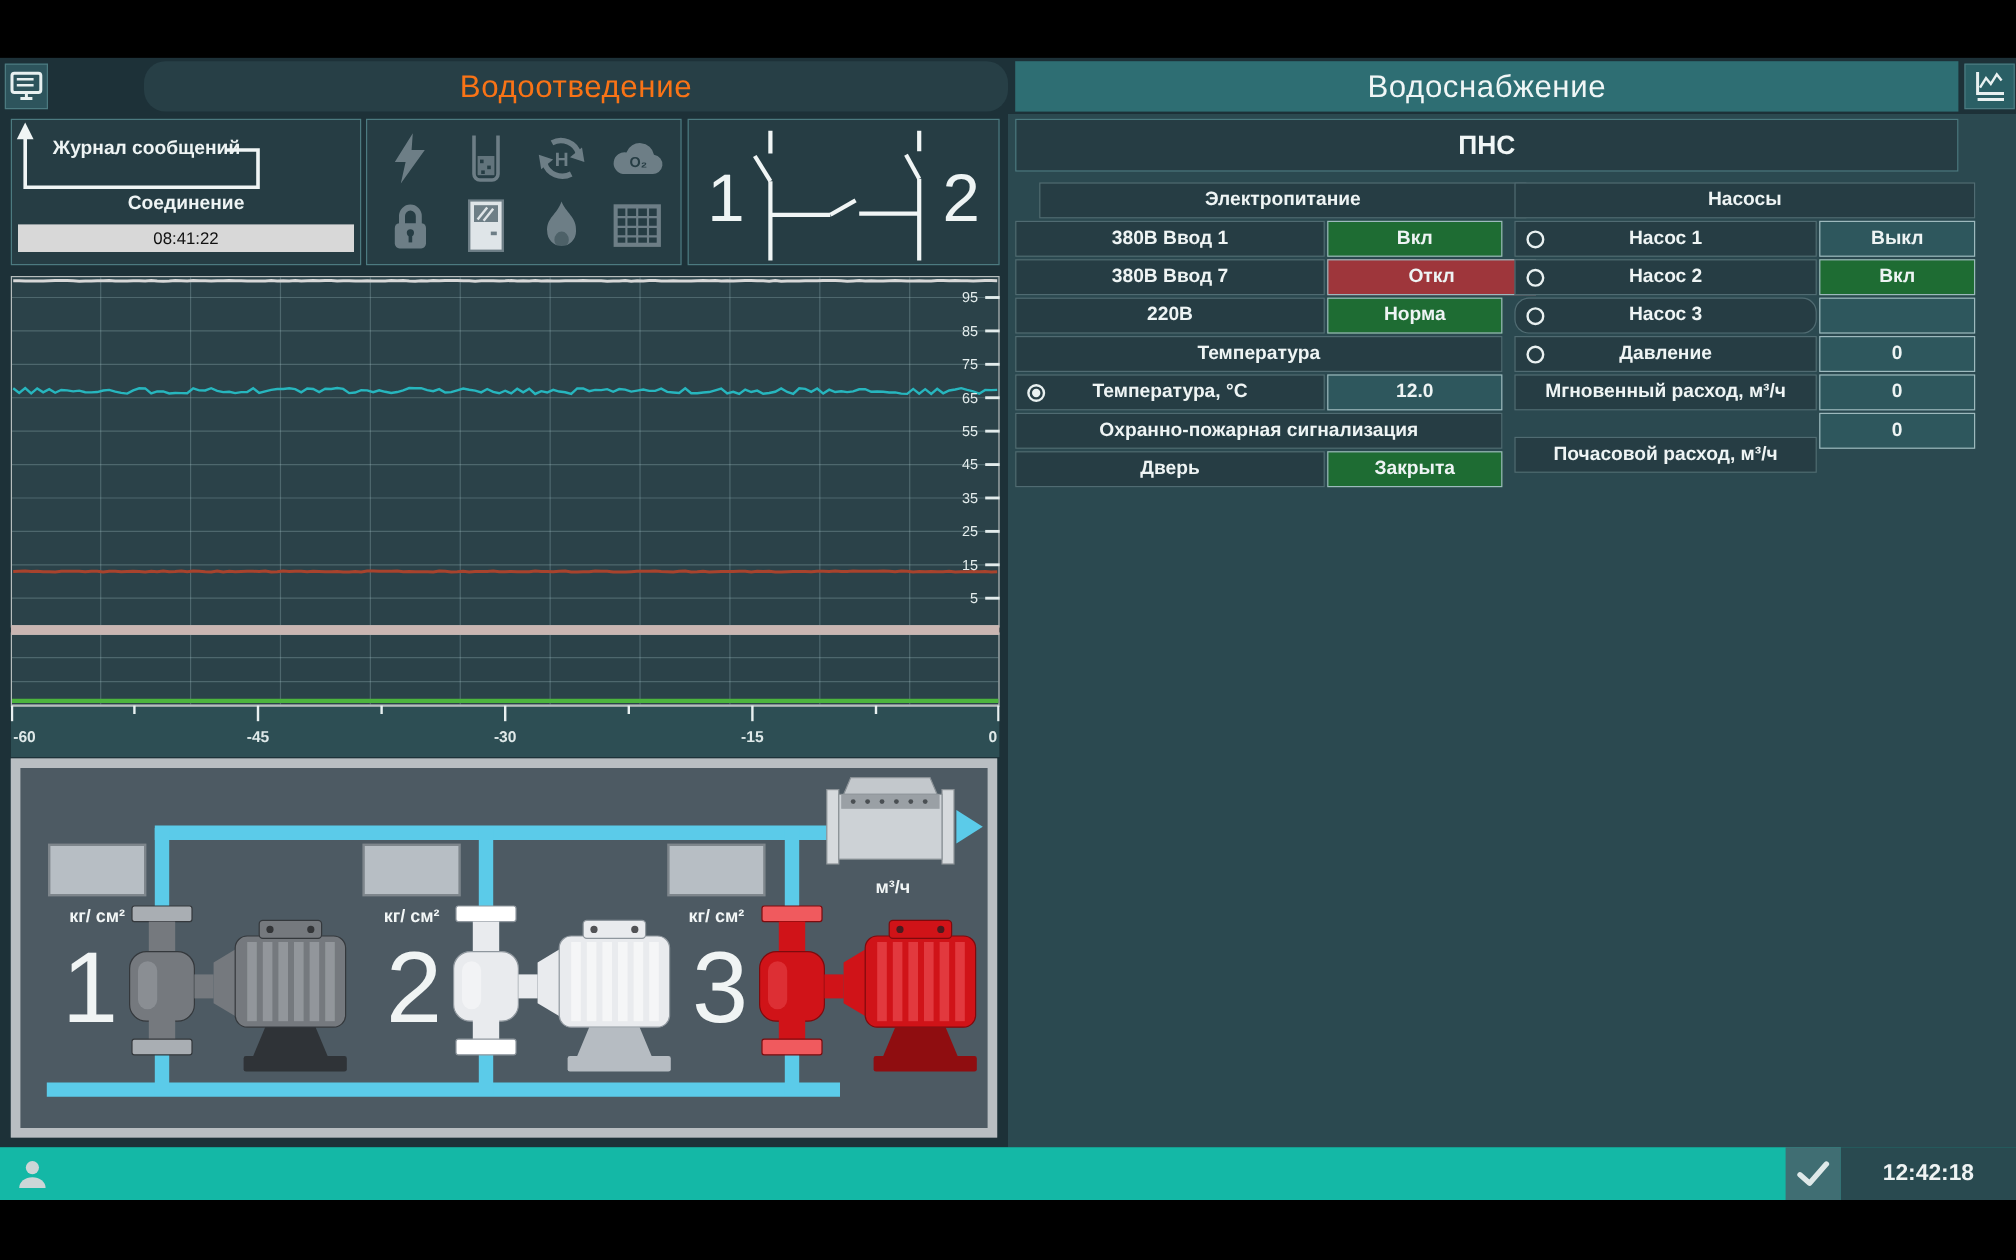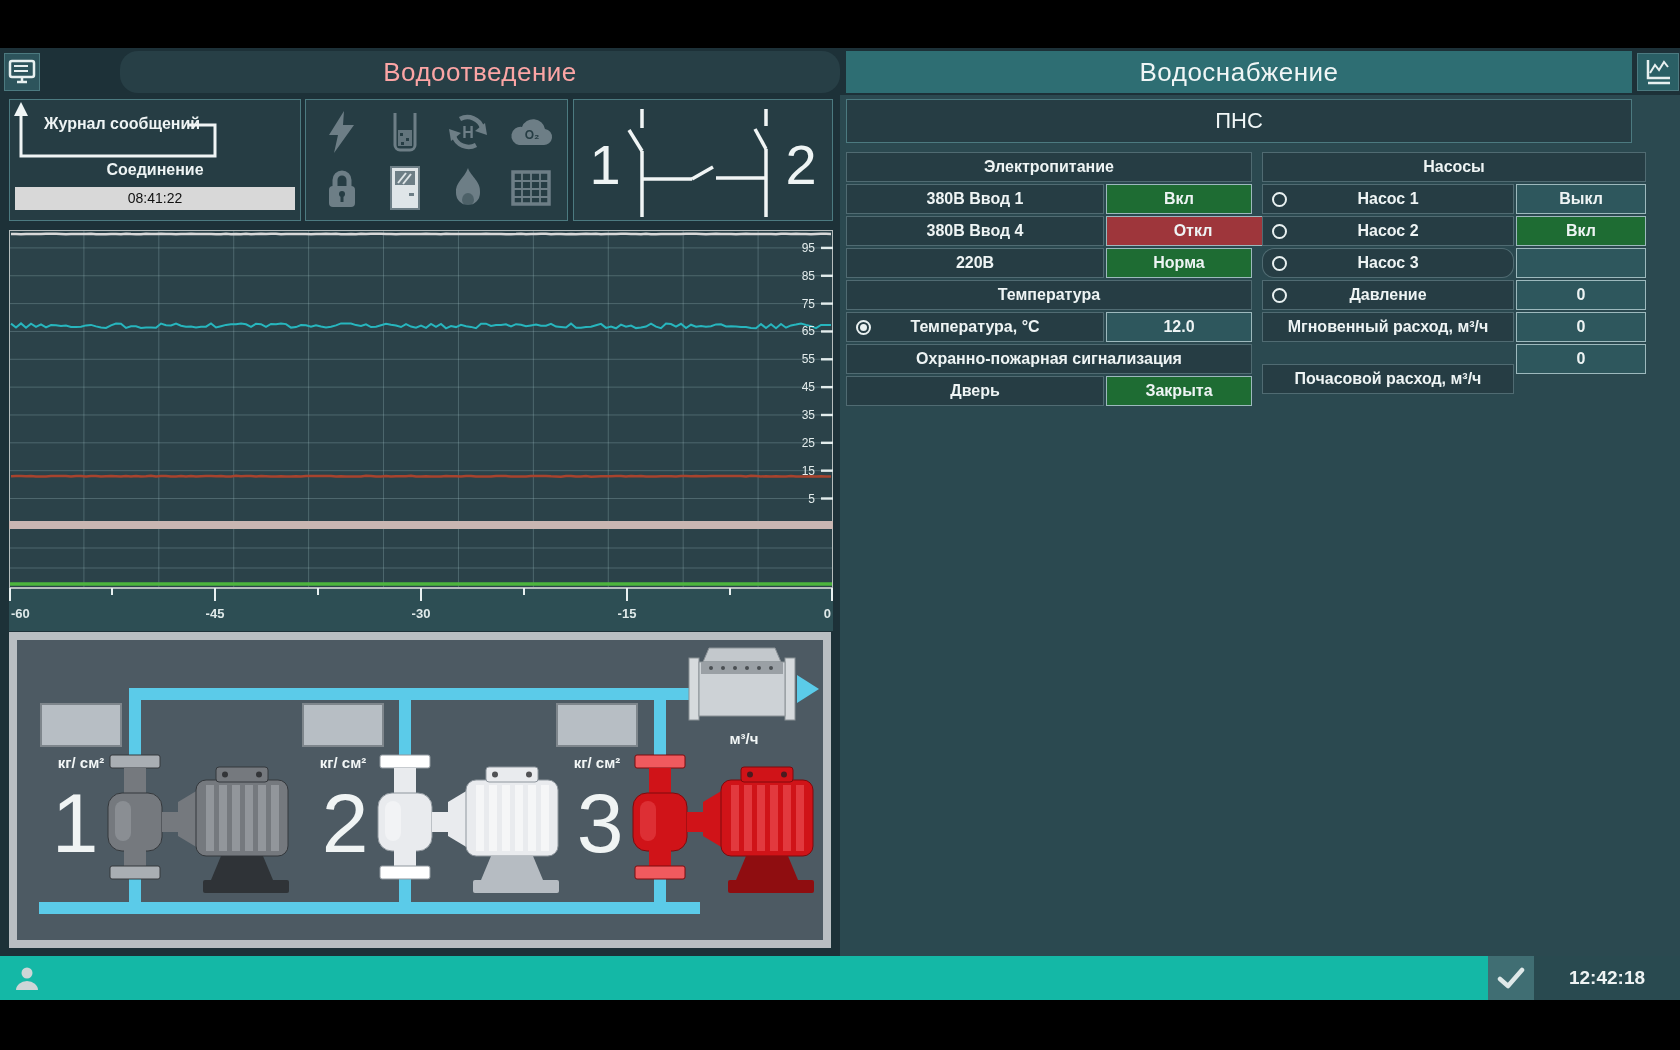--- a/index.html
+++ b/index.html
@@ -6,21 +6,21 @@
   #screen{position:relative;width:1680px;height:1050px;background:#000;overflow:hidden;
           font-family:"Liberation Sans",sans-serif;}
   #main-bg{position:absolute;left:0;top:48px;width:1680px;height:952px;background:#1d3138;}
   #right-bg{position:absolute;left:840px;top:95px;width:840px;height:861px;background:#2b4950;}
 
   .abs{position:absolute;box-sizing:border-box;}
   .panel{background:#263d44;border:1px solid #4c7a80;}
 
   
   .tab{height:42px;line-height:42px;text-align:center;font-size:26px;letter-spacing:.5px;}
-  #tab-drainage{left:120px;top:51px;width:720px;background:#273f46;color:#fca5a5;border-radius:18px;}
+  #tab-drainage{left:120px;top:51px;width:720px;background:#273f46;color:#f97316;border-radius:18px;}
   #tab-supply{left:846px;top:51px;width:786px;background:#2e6e73;color:#f0f6f6;}
   .corner-btn{background:#2d545c;border:1px solid #4c7a80;display:flex;align-items:center;justify-content:center;}
   #msg-btn{left:4px;top:53px;width:36px;height:38px;}
   #trend-btn{left:1637px;top:53px;width:42px;height:38px;background:#2a5f65;}
 
   
   #journal{left:9px;top:99px;width:292px;height:122px;}
   #journal .title{position:absolute;left:34px;top:15px;width:150px;color:#eef4f4;font-size:16px;font-weight:bold;white-space:nowrap;}
   #journal .conn{position:absolute;left:0;top:61px;width:100%;text-align:center;color:#eef4f4;font-size:16px;font-weight:bold;}
   #journal .timefield{position:absolute;left:5px;right:5px;top:87px;height:23px;background:#d8d8d8;
@@ -32,21 +32,21 @@
   #icon-panel svg{color:#6d7e86;}
 
   
   #switch-panel{left:573px;top:99px;width:260px;height:122px;}
 
   
   #chart-wrap{left:9px;top:230px;width:824px;height:401px;}
 
   
   #pns{left:846px;top:99px;width:786px;height:44px;line-height:42px;text-align:center;
-       color:#f0f6f6;font-size:22px;font-weight:normal;}
+       color:#f0f6f6;font-size:22px;font-weight:bold;}
 
   
   .tbl{position:absolute;}
   .trow{display:flex;gap:2px;margin-bottom:2px;}
   .cell{height:30px;line-height:28px;text-align:center;font-weight:bold;font-size:16px;color:#eef4f4;
         background:#263d44;border:1px solid rgba(150,185,190,.38);box-sizing:border-box;}
   .lab{position:relative;}
   .val{background:#2e575d;border-color:#9db9bd;}
   .v-on{background:#1e6c33;}
   .v-alarm{background:#9e363b;}
@@ -245,28 +245,28 @@
         <text x="2" y="388" text-anchor="start" font-size="13" font-weight="bold" fill="#dfe9e9">-60</text>
         <text x="206" y="388" text-anchor="middle" font-size="13" font-weight="bold" fill="#dfe9e9">-45</text>
         <text x="412" y="388" text-anchor="middle" font-size="13" font-weight="bold" fill="#dfe9e9">-30</text>
         <text x="618" y="388" text-anchor="middle" font-size="13" font-weight="bold" fill="#dfe9e9">-15</text>
         <text x="822" y="388" text-anchor="end" font-size="13" font-weight="bold" fill="#dfe9e9">0</text>
       </svg></div>
 
   <div id="pns" class="abs panel">ПНС</div>
   <div id="tbl-power" class="tbl">
       <div class="trow">
-        <div class="cell" style="width: 406px;">Электропитание</div>
+        <div class="cell" style="width: 406px; margin-left: 20px;">Электропитание</div>
       </div>
       <div class="trow">
         <div class="cell lab" style="width: 258px;">380В Ввод 1</div>
         <div class="cell val v-on" style="width: 146px;">Вкл</div>
       </div>
       <div class="trow">
-        <div class="cell lab" style="width: 258px;">380В Ввод 4</div>
+        <div class="cell lab" style="width: 258px;">380В Ввод 7</div>
         <div class="cell val v-alarm" style="width: 174px;">Откл</div>
       </div>
       <div class="trow">
         <div class="cell lab" style="width: 258px;">220В</div>
         <div class="cell val v-on" style="width: 146px;">Норма</div>
       </div>
       <div class="trow">
         <div class="cell" style="width: 406px;">Температура</div>
       </div>
       <div class="trow">

